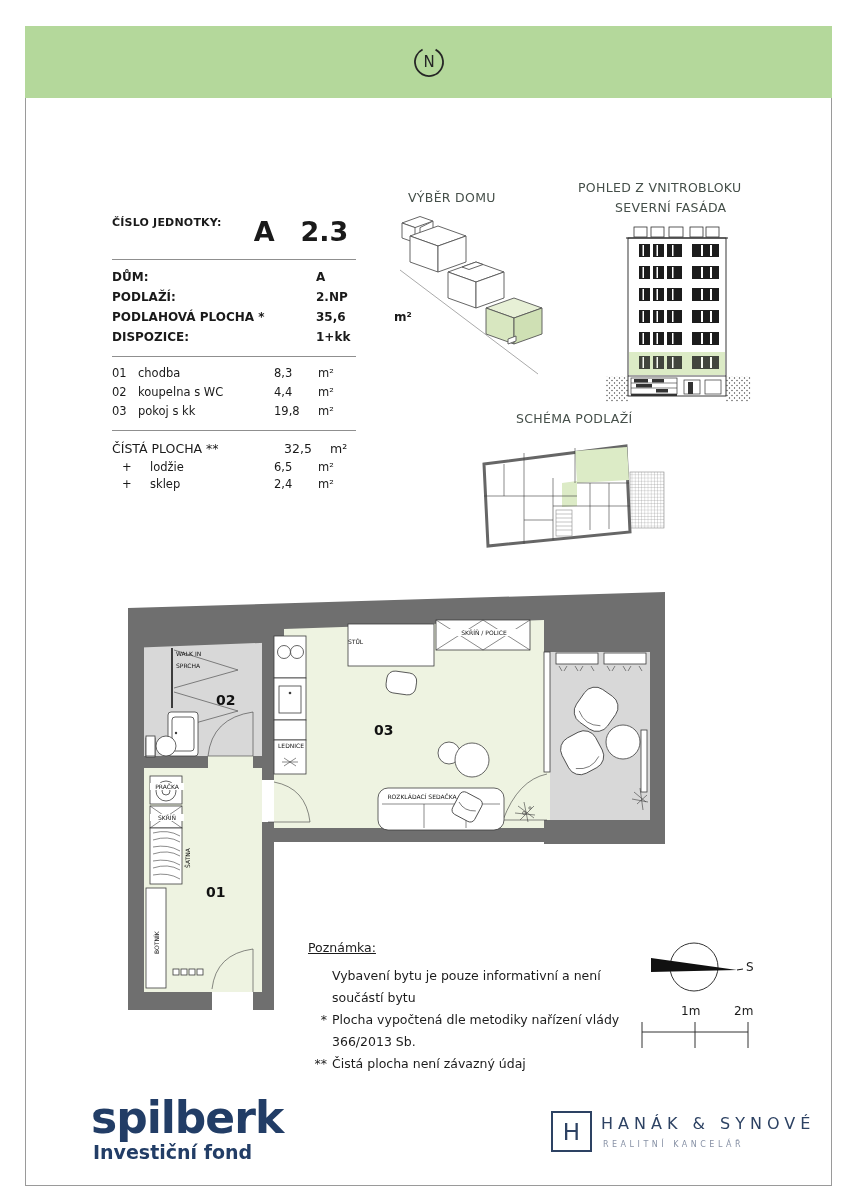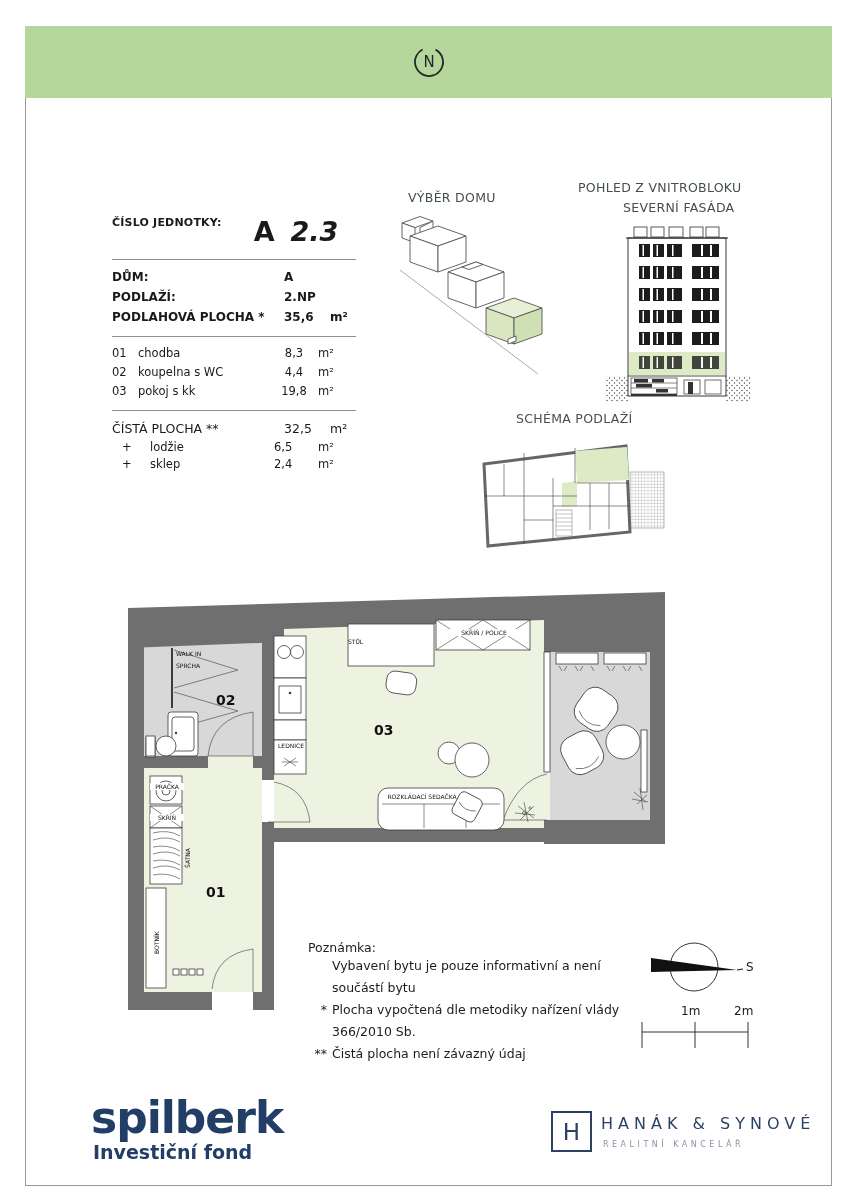--- a/index.html
+++ b/index.html
@@ -6,39 +6,39 @@
   body{width:856px;height:1200px;position:relative;font-family:"DejaVu Sans","Liberation Sans",sans-serif;color:#1a1a1a;}
   .abs{position:absolute;}
   .page-border{position:absolute;left:25px;top:30px;width:805px;height:1154px;border:1px solid #9a9a9a;}
   .header-band{position:absolute;left:25px;top:26px;width:807px;height:72px;background:#b4d89b;display:flex;align-items:center;justify-content:center;gap:13px;}
   .brand-text{font-size:20px;letter-spacing:9px;word-spacing:14px;color:#262626;font-weight:500;}
   
   .unit-panel{position:absolute;left:112px;top:216px;width:244px;}
   .unit-number-row{display:flex;align-items:flex-start;height:34px;}
   .unit-number-label{font-size:11px;font-weight:bold;letter-spacing:.2px;padding-bottom:5px;}
   .unit-letter{font-size:27px;font-weight:bold;margin-left:32px;}
-  .unit-num{font-size:27px;font-weight:bold;margin-left:16px;font-style:italic;}
+  .unit-num{font-size:27px;font-weight:bold;margin-left:26px;}
   .hr{border:none;border-top:1px solid #8f8f8f;margin:9px 0 7px 0;}
-  .irow{display:grid;grid-template-columns:172px 46px 24px;font-size:12px;font-weight:bold;line-height:20px;}
+  .irow{display:grid;grid-template-columns:172px 46px 24px;font-size:12px;font-weight:bold;line-height:20px;gap:32px;}
   .rrow{display:grid;grid-template-columns:26px 136px 44px 24px;font-size:11.5px;line-height:19px;}
-  .rrow .area, .irow .area{text-align:center;padding-right:4px;}
+  .rrow .area, .irow .area{text-align:left;padding-right:4px;}
   .netrow{display:grid;grid-template-columns:172px 46px 24px;font-size:12.5px;font-weight:normal;line-height:21px;}
   .exrow{display:grid;grid-template-columns:26px 136px 44px 24px;font-size:11.5px;line-height:17px;}
   .exrow .sign{padding-left:10px;}
   .exrow .name{padding-left:12px;}
   .diagram-title{position:absolute;font-size:12.5px;color:#454f49;letter-spacing:.3px;}
   
   .pl{position:absolute;font-size:6px;color:#111;white-space:nowrap;}
   .pl.bg{background:#fff;padding:0 1px;}
   .roomno{position:absolute;font-size:14px;font-weight:bold;color:#111;}
   .vert{transform:rotate(-90deg);transform-origin:0 0;}
   .plc{text-align:center;}
   
   .notes{position:absolute;left:308px;top:940px;width:330px;font-size:12.5px;color:#1c1c1c;}
-  .notes-title{}
+  .notes-title{margin-bottom:10px;text-decoration:underline;}
   .nline{display:grid;grid-template-columns:24px 1fr;line-height:22px;}
   .nline .mk{text-align:right;padding-right:5px;}
   
   .spilberk{position:absolute;left:91px;top:1092px;color:#223d66;font-weight:800;font-size:44px;letter-spacing:-1px;}
   .spilberk-sub{position:absolute;left:93px;top:1141px;color:#223d66;font-weight:600;font-size:19px;}
   .hanak-box{position:absolute;left:551px;top:1111px;width:37px;height:37px;border:2px solid #2d4263;display:flex;align-items:center;justify-content:center;color:#2d4263;font-size:23px;}
   .hanak-name{position:absolute;left:601px;top:1114px;color:#2d4263;font-size:16px;letter-spacing:5px;font-weight:500;white-space:nowrap;}
   .hanak-sub{position:absolute;left:603px;top:1140px;color:#8892a6;font-size:8px;letter-spacing:3.5px;white-space:nowrap;}
   .slabel{position:absolute;font-size:12px;color:#1a1a1a;}
   svg{overflow:visible;}
@@ -73,20 +73,25 @@
   <div class="irow">
       <span>PODLAŽÍ:</span>
       <span>2.NP</span>
       <span></span>
     </div>
   <div class="irow">
       <span>PODLAHOVÁ PLOCHA *</span>
       <span>35,6</span>
       <span>m²</span>
     </div>
+  <div class="irow">
+      <span>DISPOZICE:</span>
+      <span>1+kk</span>
+      <span></span>
+    </div>
   <hr class="hr">
   <div class="rrow">
       <span>01</span>
       <span>chodba</span>
       <span class="area">8,3</span>
       <span>m²</span>
     </div>
   <div class="rrow">
       <span>02</span>
       <span>koupelna s WC</span>
@@ -114,21 +119,21 @@
   <div class="exrow">
       <span class="sign">+</span>
       <span class="name">sklep</span>
       <span class="area">2,4</span>
       <span>m²</span>
     </div>
 </div>
 
 <div class="diagram-title" style="left:408px;top:190px;">VÝBĚR DOMU</div>
 <div class="diagram-title" style="left:578px;top:180px;">POHLED Z VNITROBLOKU</div>
-<div class="diagram-title" style="left:615px;top:200px;margin-left:8px;">SEVERNÍ FASÁDA</div>
+<div class="diagram-title" style="left:615px;top:200px;">SEVERNÍ FASÁDA</div>
 <div class="diagram-title" style="left:516px;top:411px;">SCHÉMA PODLAŽÍ</div>
 
 <svg class="abs" style="left:396px;top:206px;" width="160" height="160" viewBox="0 0 160 160">
   <line x1="4" y1="64" x2="142" y2="168" stroke="#aaa" stroke-width="1"></line>
   <g stroke="#555" stroke-width=".9" fill="#fff">
     <path d="M6,17 l18,-6.5 l13,4.6 l-18,6.5 z"></path>
       <path d="M6,17 v15 l13,4.6 v-15 z"></path>
       <path d="M37,15.1 v15 l-13,6.4 v-14.9 z"></path>
     <path d="M14,30 l28,-10 l28,10 l-28,10 z"></path>
       <path d="M14,30 v26 l28,10 v-26 z"></path>
@@ -356,21 +361,21 @@
 <div class="pl vert" style="left:153px;top:954px;">BOTNÍK</div>
 
 <div class="notes">
   <div class="notes-title">Poznámka:</div>
   <div class="nline">
       <span class="mk"></span>
       <span>Vybavení bytu je pouze informativní a není součástí bytu</span>
     </div>
   <div class="nline">
       <span class="mk">*</span>
-      <span>Plocha vypočtená dle metodiky nařízení vlády 366/2010 Sb.</span>
+      <span>Plocha vypočtená dle metodiky nařízení vlády 366/2013 Sb.</span>
     </div>
   <div class="nline">
       <span class="mk">**</span>
       <span>Čistá plocha není závazný údaj</span>
     </div>
 </div>
 
 <svg class="abs" style="left:640px;top:935px;" width="110" height="70" viewBox="0 0 110 70">
   <circle cx="54" cy="32" r="24" fill="none" stroke="#333" stroke-width="1"></circle>
   <polygon points="11,23 11,37 97,35" fill="#111"></polygon>

